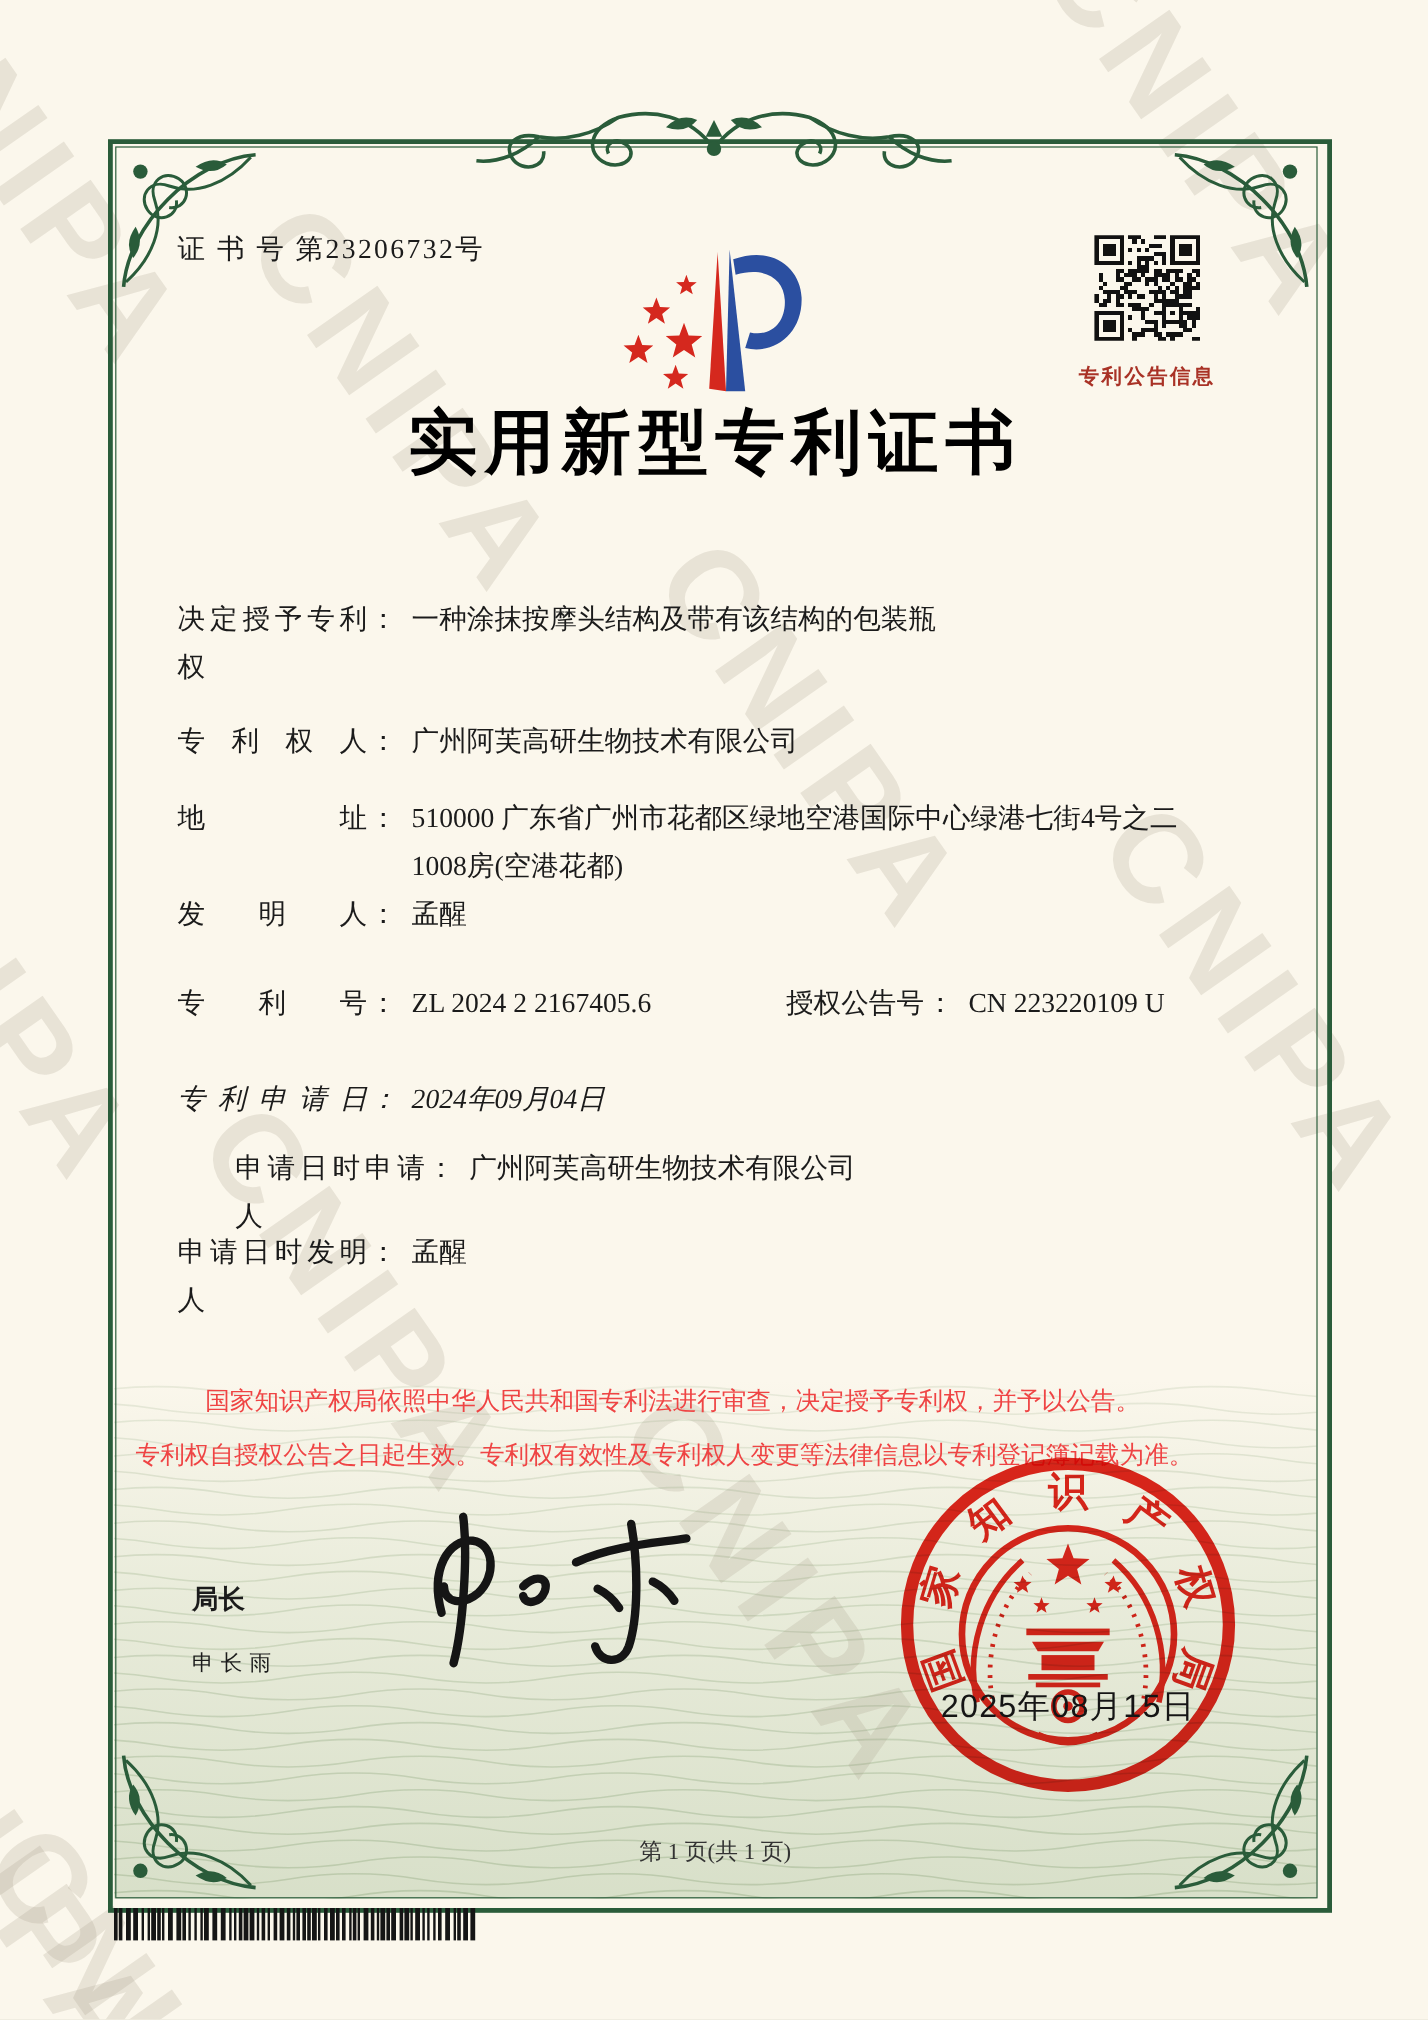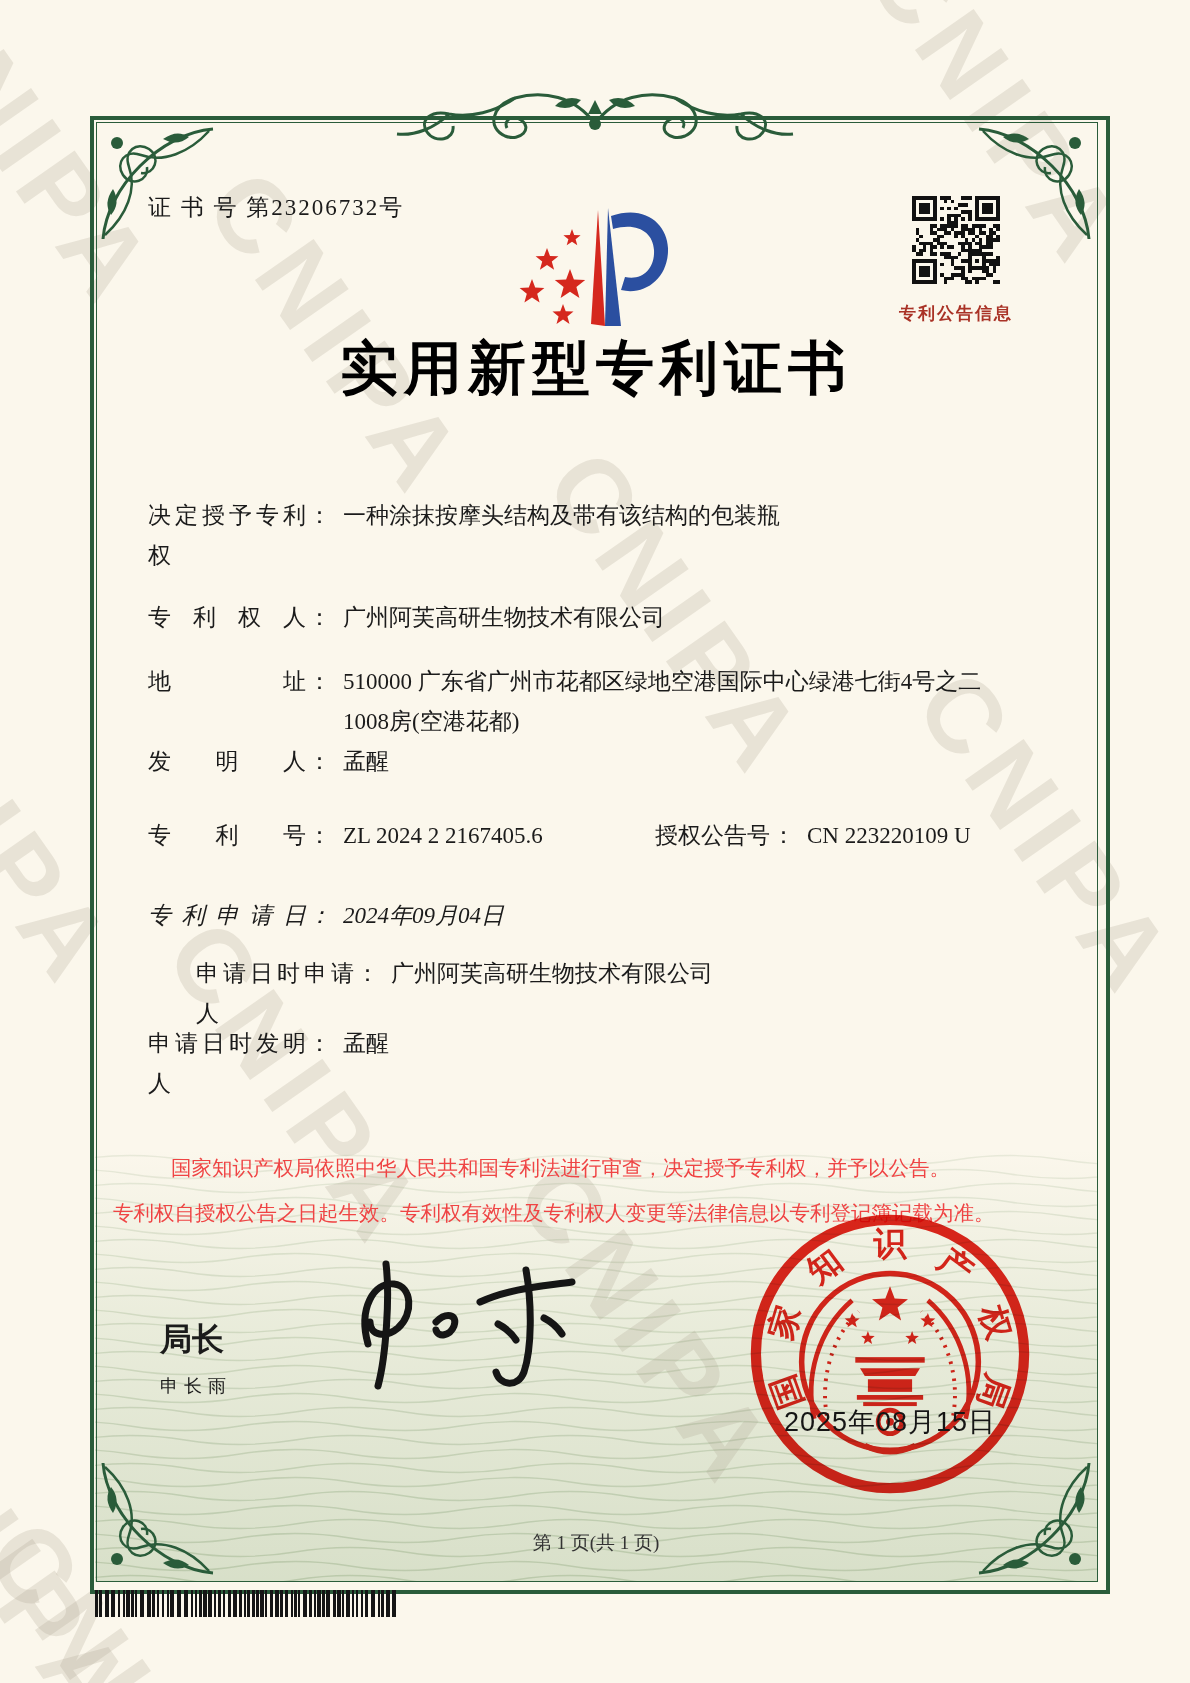--- a/index.html
+++ b/index.html
@@ -36,21 +36,21 @@
   .val{display:inline-block;vertical-align:top;max-width:645px;}
   .rcol{position:absolute;left:507px;top:0;}
   .r-name{top:496px;} .r-pat{top:598px;} .r-addr{top:662px;} .r-inv{top:742px;}
   .r-nums{top:816px;} .r-dates{top:896px;font-style:italic;} .r-fapp{top:954px;margin-left:48px;} .r-finv{top:1024px;}
   
   .legal{position:absolute;left:113px;top:1146px;width:964px;font-size:20.5px;line-height:45px;
          color:#ef4444;z-index:3;}
   .legal .l1{display:block;text-indent:58px;}
   .legal .l2{display:block;}
   
-  .sig-title{position:absolute;left:160px;top:1318px;font-size:32px;font-weight:bold;z-index:3;
+  .sig-title{position:absolute;left:160px;top:1318px;font-size:22px;font-weight:bold;z-index:3;
              font-family:"Liberation Sans","DejaVu Sans",sans-serif;}
   .sig-name{position:absolute;left:160px;top:1374px;font-size:18px;font-weight:normal;z-index:3;
             letter-spacing:6px;font-family:"Liberation Sans","DejaVu Sans",sans-serif;}
   .sig-svg{position:absolute;left:340px;top:1248px;z-index:3;}
   
   .seal{position:absolute;left:748px;top:1212px;width:284px;height:284px;z-index:4;opacity:.95;
         mix-blend-mode:multiply;}
   .seal-date{position:absolute;left:748px;top:1404px;width:284px;text-align:center;font-size:27px;
              letter-spacing:1px;color:#151515;z-index:5;
              font-family:"Liberation Sans","DejaVu Sans",sans-serif;}

